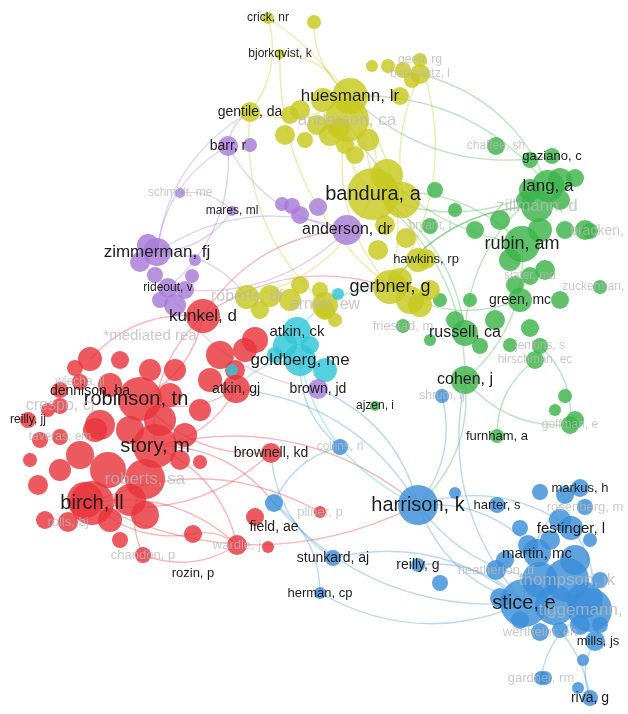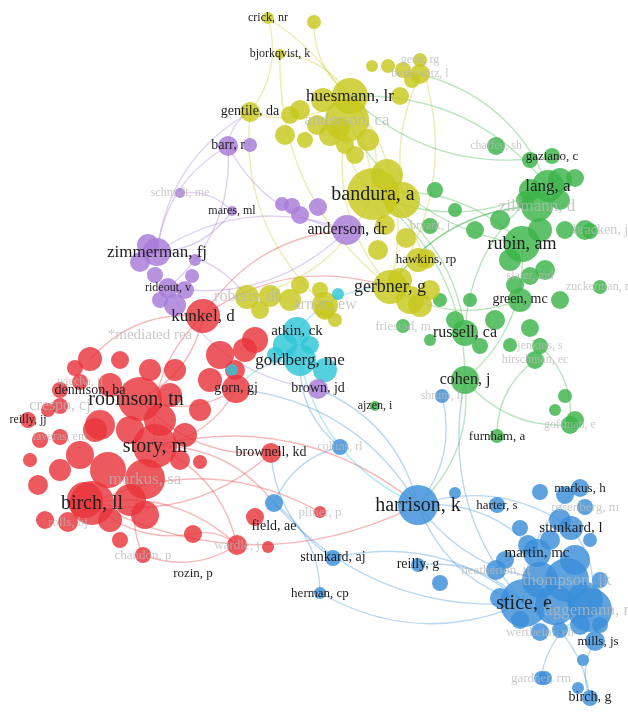--- a/index.html
+++ b/index.html
@@ -1,18 +1,18 @@
 <!DOCTYPE html>
 <html><head>
 <meta charset="utf-8">
 <style>
   html, body { margin: 0; padding: 0; background: #ffffff; }
   #viz {
     position: relative; width: 628px; height: 714px; overflow: hidden;
-    background: #ffffff; font-family: Liberation Serif, serif;
+    background: #ffffff; font-family: Liberation Sans, sans-serif;
   }
   #viz svg { position: absolute; left: 0; top: 0; }
   .edge { fill: none; stroke-width: 1.4; opacity: 0.35; }
   .node { opacity: 0.82; stroke: none; cursor: pointer; }
   .lbl { position: absolute; white-space: nowrap; color: #1e1e1e; transform: translate(-50%, -55%); line-height: 1; cursor: pointer; }
   .lbl.faded { color: #b8b8b8; opacity: 0.75; }
 </style>
 </head>
 <body>
 
@@ -360,52 +360,52 @@
       <span class="lbl faded" style="left: 150px; top: 335px; font-size: 15px;">*mediated rea</span>
       <span class="lbl" style="left: 297px; top: 331px; font-size: 15px;">atkin, ck</span>
       <span class="lbl faded" style="left: 403px; top: 326px; font-size: 13px;">friestad, m</span>
       <span class="lbl" style="left: 465px; top: 333px; font-size: 16px;">russell, ca</span>
       <span class="lbl" style="left: 90px; top: 359px; font-size: 14px; margin-top: 32px;">dennison, ba</span>
       <span class="lbl" style="left: 300px; top: 360px; font-size: 17px;">goldberg, me</span>
       <span class="lbl faded" style="left: 540px; top: 346px; font-size: 12px;">jenkins, s</span>
       <span class="lbl faded" style="left: 535px; top: 360px; font-size: 12px;">hirschman, ec</span>
       <span class="lbl faded" style="left: 80px; top: 382px; font-size: 12px;">wiecha, jl</span>
       <span class="lbl" style="left: 465px; top: 380px; font-size: 16px;">cohen, j</span>
-      <span class="lbl" style="left: 236px; top: 389px; font-size: 14px;">gorn, gj</span>
+      <span class="lbl" style="left: 236px; top: 389px; font-size: 14px;">atkin, gj</span>
       <span class="lbl" style="left: 318px; top: 389px; font-size: 14px;">brown, jd</span>
       <span class="lbl" style="left: 136px; top: 399px; font-size: 20px;">robinson, tn</span>
       <span class="lbl faded" style="left: 442px; top: 396px; font-size: 12px;">shrum, lj</span>
       <span class="lbl" style="left: 375px; top: 406px; font-size: 12px;">ajzen, i</span>
       <span class="lbl faded" style="left: 60px; top: 406px; font-size: 16px;">crespo, cj</span>
       <span class="lbl" style="left: 28px; top: 420px; font-size: 12px;">reilly, jj</span>
       <span class="lbl faded" style="left: 570px; top: 425px; font-size: 12px;">goffman, e</span>
       <span class="lbl faded" style="left: 60px; top: 437px; font-size: 12px;">taveras, em</span>
       <span class="lbl" style="left: 497px; top: 436px; font-size: 13px;">furnham, a</span>
       <span class="lbl faded" style="left: 340px; top: 447px; font-size: 12px;">collins, rl</span>
       <span class="lbl" style="left: 155px; top: 446px; font-size: 20px;">story, m</span>
       <span class="lbl" style="left: 271px; top: 453px; font-size: 14px;">brownell, kd</span>
-      <span class="lbl faded" style="left: 145px; top: 479px; font-size: 17px;">markus, sa</span>
+      <span class="lbl faded" style="left: 145px; top: 479px; font-size: 17px;">roberts, sa</span>
       <span class="lbl" style="left: 580px; top: 488px; font-size: 13px;">markus, h</span>
       <span class="lbl" style="left: 92px; top: 503px; font-size: 20px;">birch, ll</span>
       <span class="lbl" style="left: 274px; top: 503px; font-size: 14px; margin-top: 24px;">field, ae</span>
       <span class="lbl" style="left: 418px; top: 505px; font-size: 20px;">harrison, k</span>
       <span class="lbl" style="left: 497px; top: 505px; font-size: 13px;">harter, s</span>
       <span class="lbl faded" style="left: 585px; top: 507px; font-size: 13px;">rosenberg, m</span>
       <span class="lbl faded" style="left: 320px; top: 512px; font-size: 13px;">pliner, p</span>
       <span class="lbl faded" style="left: 68px; top: 522px; font-size: 13px;">rolls, bj</span>
-      <span class="lbl" style="left: 571px; top: 528px; font-size: 15px;">stunkard, l</span>
+      <span class="lbl" style="left: 571px; top: 528px; font-size: 15px;">festinger, l</span>
       <span class="lbl" style="left: 193px; top: 534px; font-size: 13px; margin-top: 39px;">rozin, p</span>
       <span class="lbl faded" style="left: 237px; top: 545px; font-size: 13px;">wardle, j</span>
       <span class="lbl" style="left: 537px; top: 553px; font-size: 15px;">martin, mc</span>
       <span class="lbl faded" style="left: 143px; top: 555px; font-size: 13px;">chandon, p</span>
       <span class="lbl" style="left: 333px; top: 558px; font-size: 14px;">stunkard, aj</span>
       <span class="lbl" style="left: 418px; top: 565px; font-size: 14px;">reilly, g</span>
       <span class="lbl faded" style="left: 496px; top: 570px; font-size: 13px;">heatherton, tf</span>
       <span class="lbl faded" style="left: 567px; top: 580px; font-size: 17px;">thompson, jk</span>
       <span class="lbl" style="left: 320px; top: 593px; font-size: 13px;">herman, cp</span>
       <span class="lbl" style="left: 524px; top: 603px; font-size: 20px;">stice, e</span>
       <span class="lbl faded" style="left: 590px; top: 610px; font-size: 17px;">tiggemann, m</span>
       <span class="lbl faded" style="left: 540px; top: 632px; font-size: 13px;">wertheim, eh</span>
       <span class="lbl" style="left: 598px; top: 641px; font-size: 13px;">mills, js</span>
       <span class="lbl faded" style="left: 541px; top: 678px; font-size: 13px;">gardner, rm</span>
-      <span class="lbl" style="left: 590px; top: 698px; font-size: 14px;">birch, g</span>
+      <span class="lbl" style="left: 590px; top: 698px; font-size: 14px;">riva, g</span>
     </div>
 </div>
 
 </body></html>

